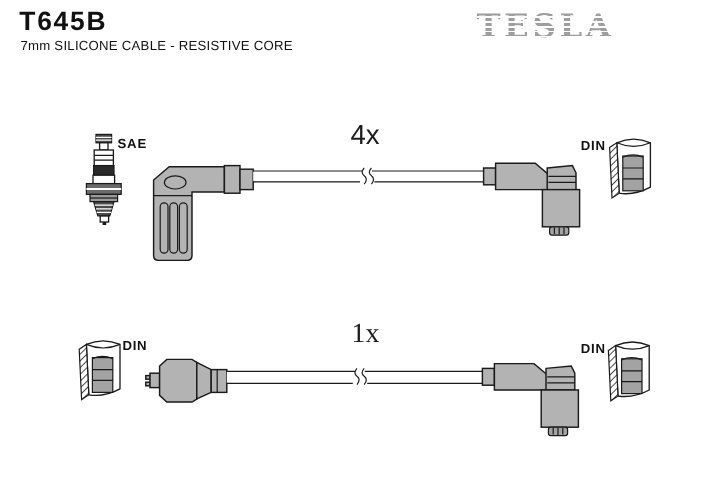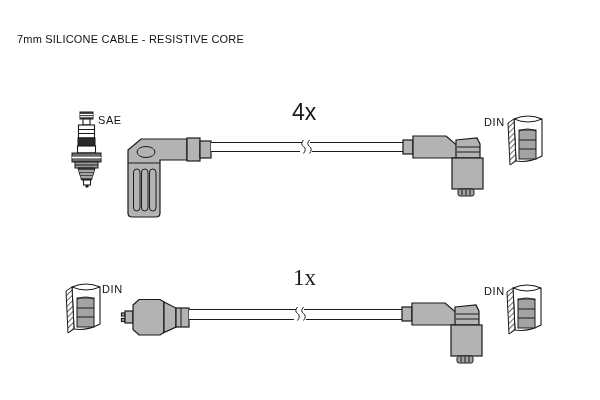--- a/index.html
+++ b/index.html
@@ -21,21 +21,21 @@
     font-size:27px; font-weight:bold; letter-spacing:3px;
     color:var(--brand-gray,#9e9e9e);
   }
   .brand::after { 
     content:''; position:absolute; inset:0;
     background:repeating-linear-gradient(to bottom,
       transparent 0, transparent 2.6px, #fff 2.6px, #fff 4px);
     pointer-events:none;
   }
   .part-label {
-    font-size:11px; font-weight:normal; letter-spacing:0.6px;
+    font-size:11px; font-weight:bold; letter-spacing:0.6px;
     color:var(--text,#111);
   }
   .qty-label { font-size:23px; color:#1c1c1c;text-align:right; }
   .diagram { position:absolute; left:0; top:0; width:600px; height:400px; }
   .st  { fill:var(--connector-gray,#b3b3b3); stroke:var(--outline,#1a1a1a); stroke-width:1.2; }
   .gy2 { fill:var(--insert-gray,#a3a3a3);  stroke:var(--outline,#1a1a1a); stroke-width:1; }
   .wh  { fill:#fff; stroke:var(--outline,#1a1a1a); stroke-width:1.1; }
   .ln  { fill:none; stroke:var(--outline,#1a1a1a); stroke-width:1; }
   .wln { fill:none; stroke:#fff; stroke-width:1; }
 </style>
@@ -123,21 +123,23 @@
     <g>
       <rect x="189" y="310" width="213" height="9" fill="#fff"></rect>
       <path class="ln" d="M189,309.5 H296 M304,309.5 H402 M189,319.5 H294 M306,319.5 H402"></path>
       <path class="ln" d="M297.5,307 q-3.5,4 0,6.5 t0,7 M303.5,307 q-3.5,4 0,6.5 t0,7"></path>
     </g>
 
     <use href="#right-elbow" transform="translate(-1,167)"></use>
     <use href="#din-terminal" transform="translate(507,285)"></use>
   </svg>
 
+  <div class="abs part-number">T645B</div>
   <div class="abs subtitle">7mm SILICONE CABLE - RESISTIVE CORE</div>
+  <div class="abs brand">TESLA</div>
 
   <div class="abs part-label" style="left:98px; top:114px;">SAE</div>
   <div class="abs qty-label" style="left:292px; top:99px;">4x</div>
   <div class="abs part-label" style="left:484px; top:116px;">DIN</div>
 
   <div class="abs part-label" style="left:102px; top:283px;">DIN</div>
   <div class="abs qty-label" style="left:293px; top:265px;font-family:Liberation Serif, serif;">1x</div>
   <div class="abs part-label" style="left:484px; top:285px;">DIN</div>
 
 </div>

